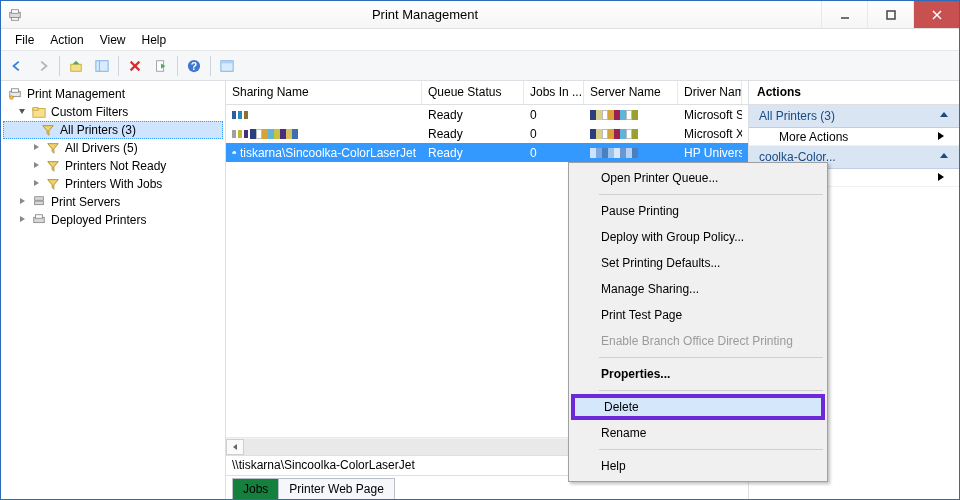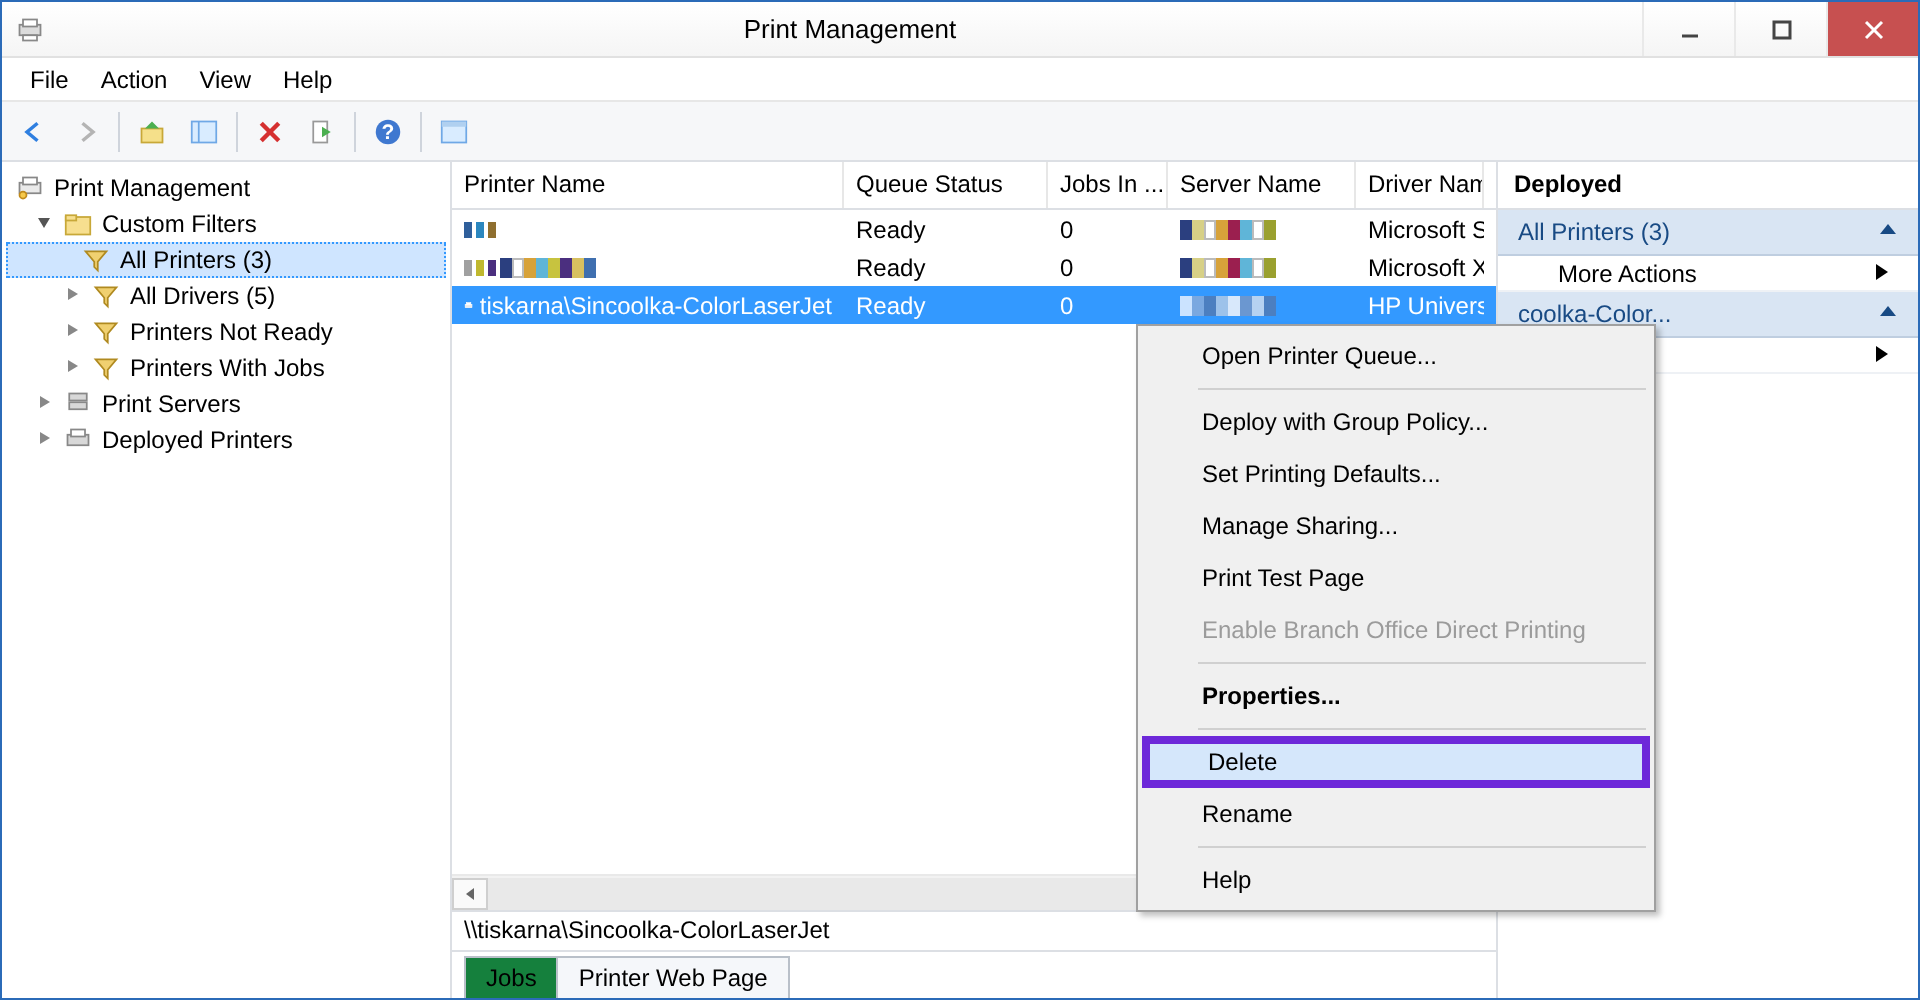--- a/index.html
+++ b/index.html
@@ -262,21 +262,21 @@
               <rect x="2" y="5" width="12" height="6" fill="#d8d8d8" stroke="#888"></rect>
               <rect x="4" y="2" width="8" height="4" fill="#fff" stroke="#888"></rect>
             </svg>
           </span>
         <span>Deployed Printers</span>
       </div>
     </div>
 
     <div class="center">
       <div class="grid-head">
-        <div class="col col-name">Printer Name</div>
+        <div class="col col-name">Sharing Name</div>
         <div class="col col-queue">Queue Status</div>
         <div class="col col-jobs">Jobs In ...</div>
         <div class="col col-server">Server Name</div>
         <div class="col col-driver">Driver Name</div>
       </div>
       <div class="grid-body">
         <div class="grid-row">
           <div class="cell col-name">
               <span class="pixicon pixels-1">
                 <span></span>
@@ -366,21 +366,21 @@
         <div class="track"></div>
       </div>
       <div class="pathbar">\\tiskarna\Sincoolka-ColorLaserJet</div>
       <div class="tabs">
         <div class="tab active">Jobs</div>
         <div class="tab">Printer Web Page</div>
       </div>
     </div>
 
     <div class="actions">
-      <div class="hdr">Deployed</div>
+      <div class="hdr">Actions</div>
       <div class="section">
         <span>All Printers (3)</span>
         <span><svg width="10" height="10">
               <path d="M1 7 L5 2 L9 7 Z" fill="#184a84"></path>
             </svg></span>
       </div>
       <div class="item">
         <span>More Actions</span>
         <span><svg width="8" height="10">
               <path d="M1 1 L7 5 L1 9 Z" fill="#000"></path>
@@ -399,20 +399,21 @@
             </svg></span>
       </div>
     </div>
 
   </div>
 </div>
 
 <div class="ctx-menu">
   <div class="mi">Open Printer Queue...</div>
   <div class="msep"></div>
+  <div class="mi">Pause Printing</div>
   <div class="mi">Deploy with Group Policy...</div>
   <div class="mi">Set Printing Defaults...</div>
   <div class="mi">Manage Sharing...</div>
   <div class="mi">Print Test Page</div>
   <div class="mi disabled">Enable Branch Office Direct Printing</div>
   <div class="msep"></div>
   <div class="mi" style="font-weight:bold">Properties...</div>
   <div class="msep"></div>
   <div class="mi hover">Delete</div>
   <div class="mi">Rename</div>

